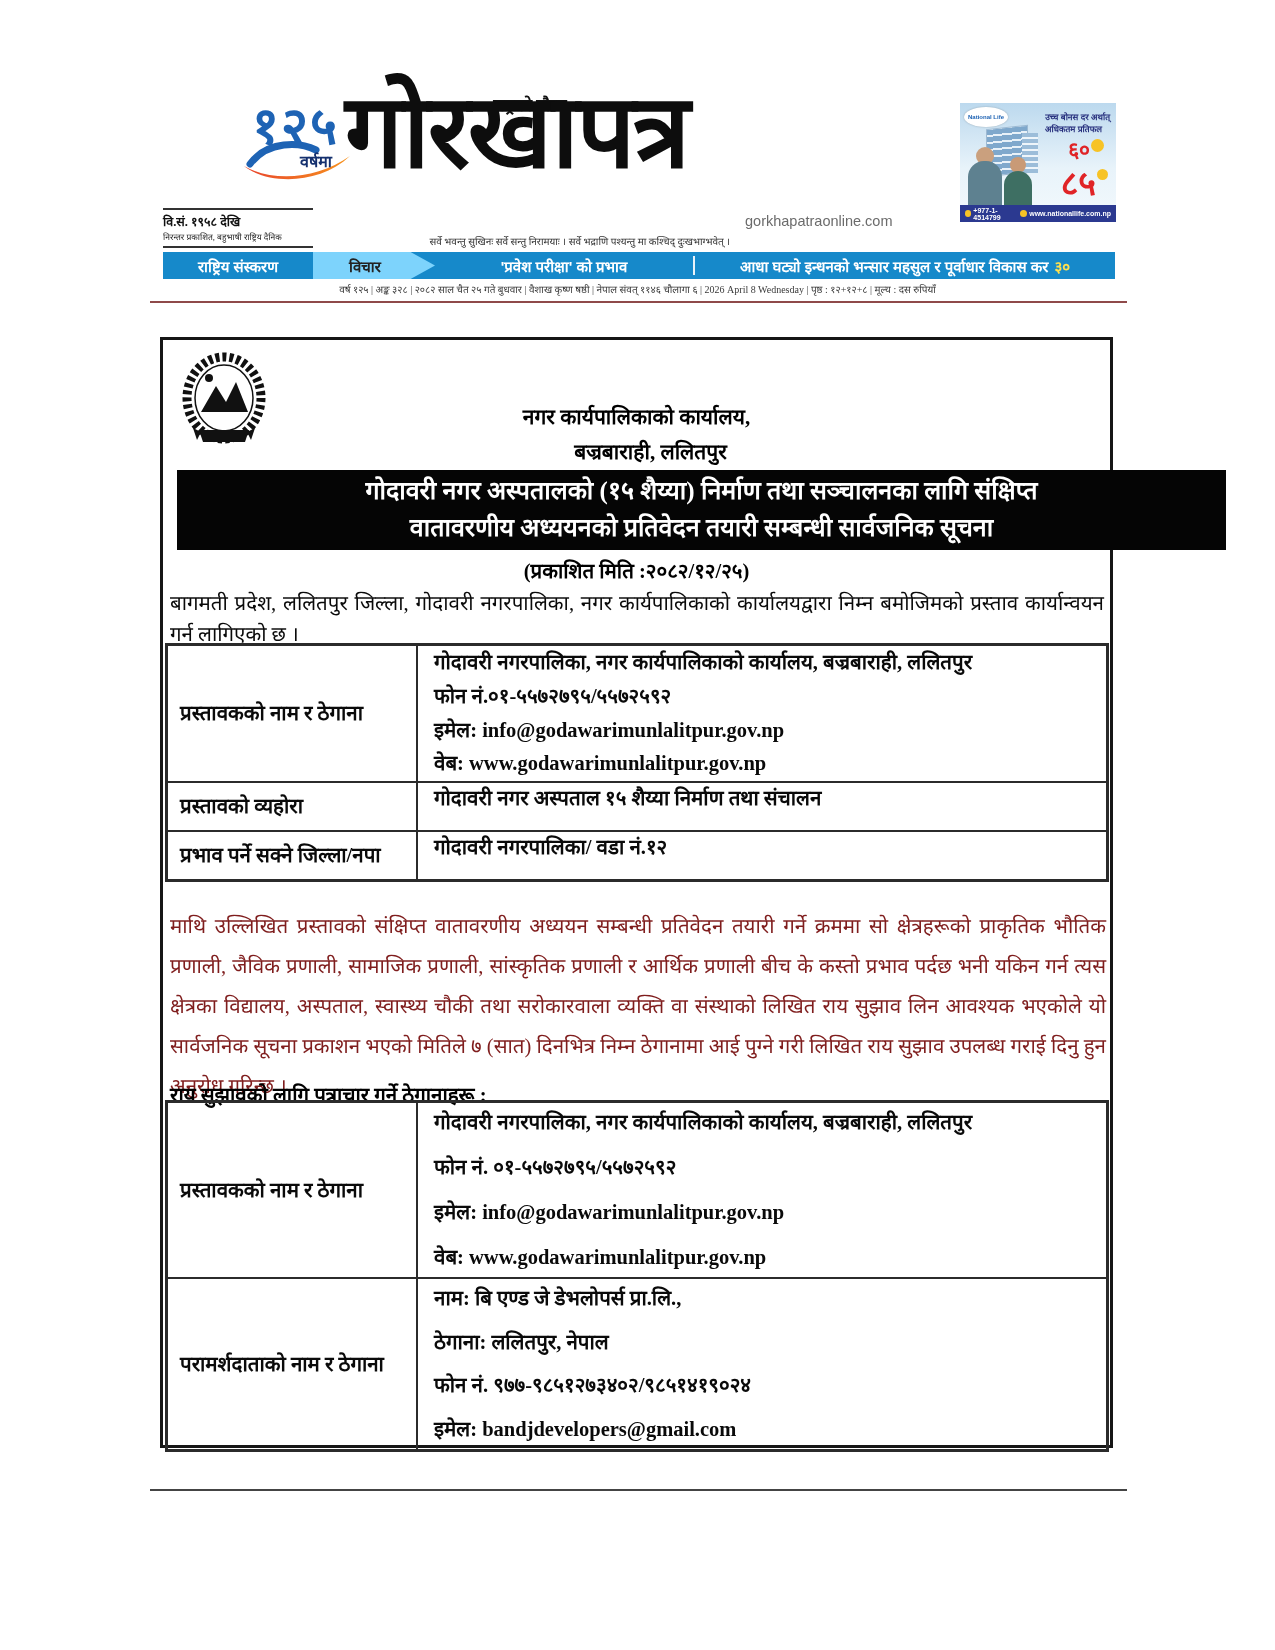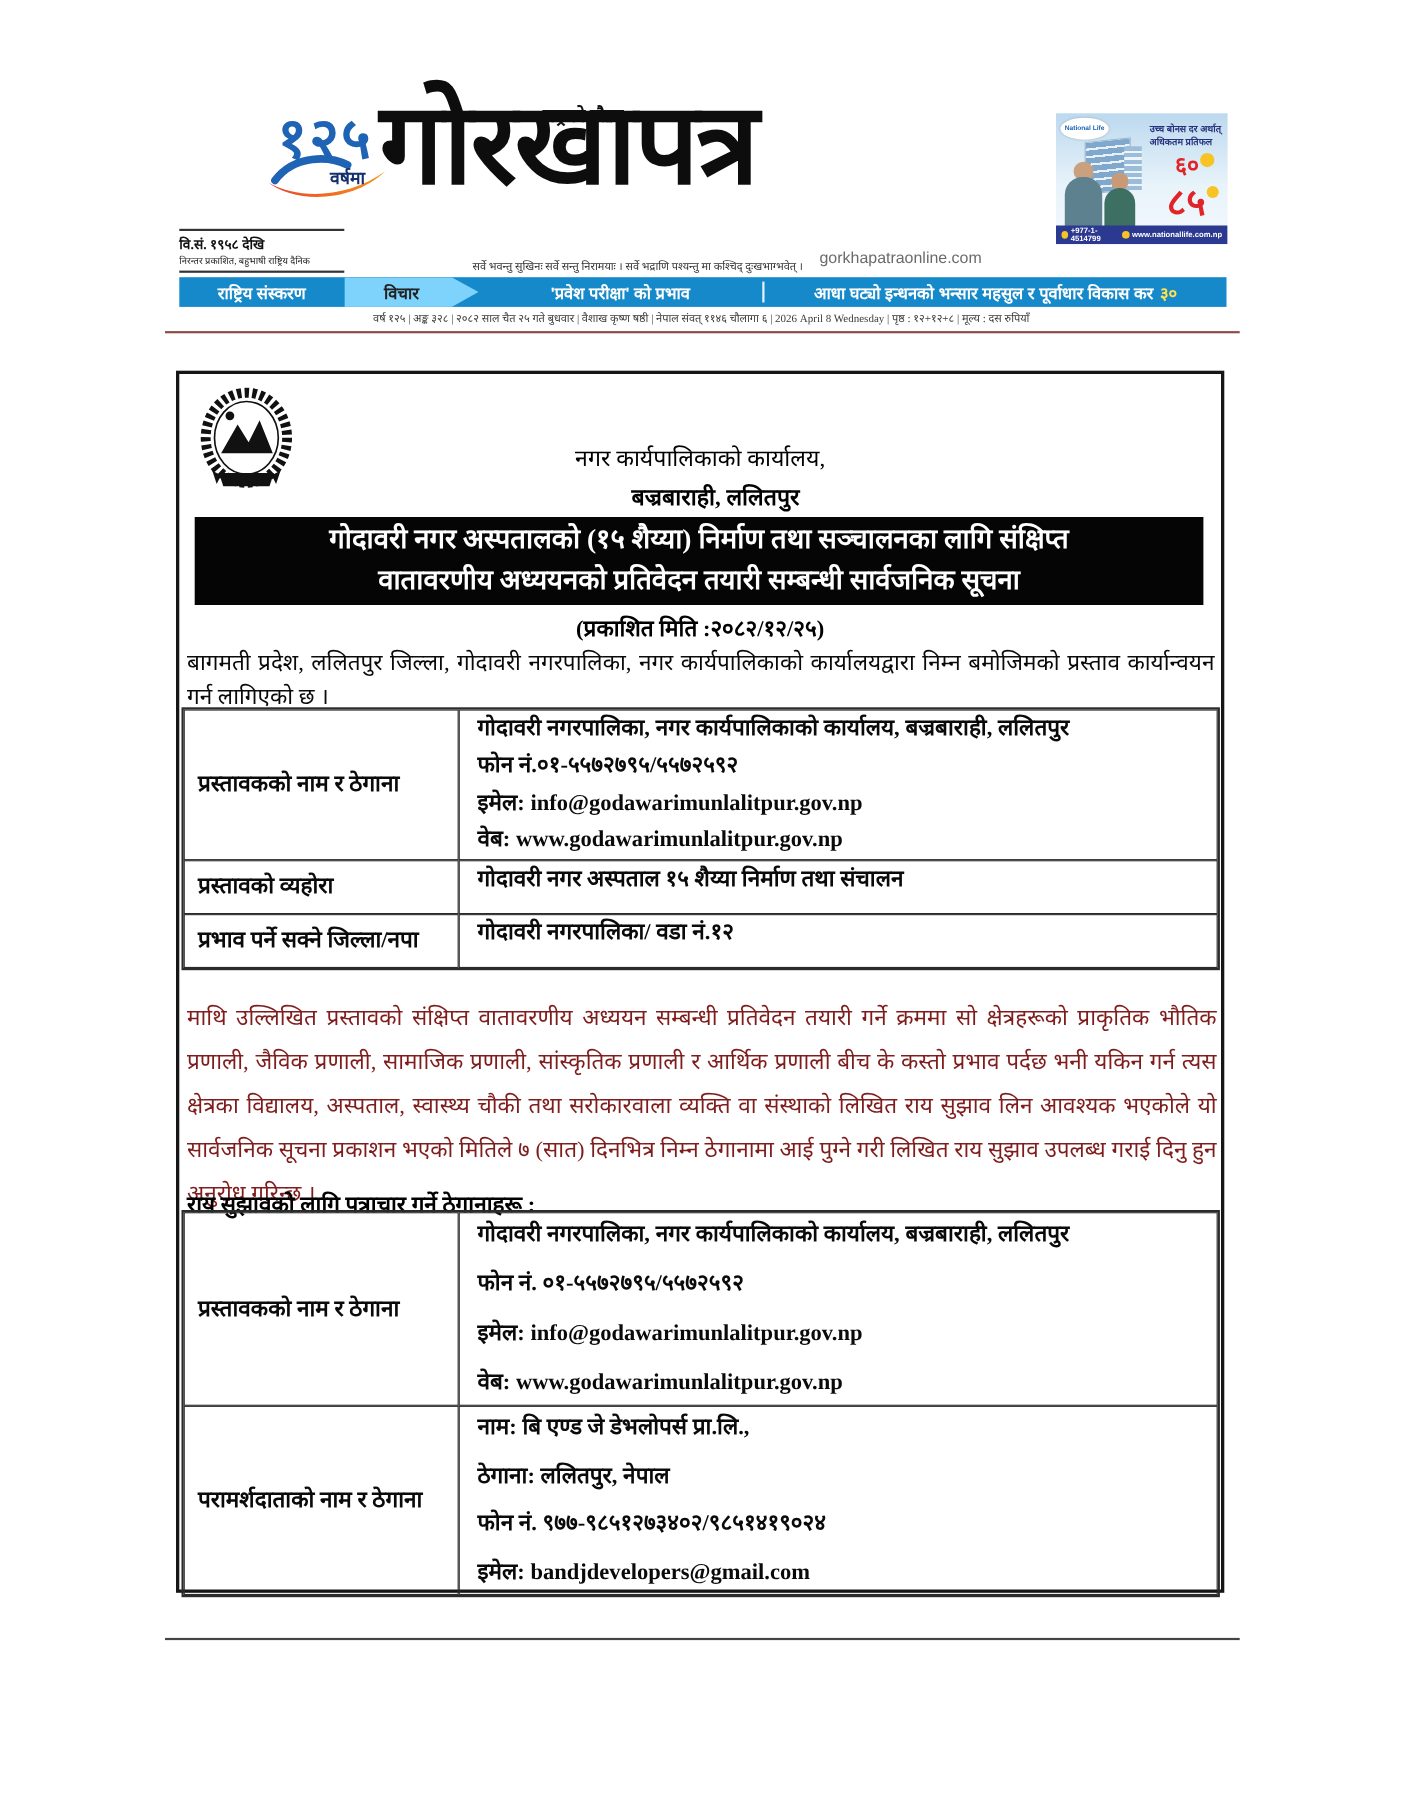--- a/index.html
+++ b/index.html
@@ -16,21 +16,21 @@
                font-size:17px; font-weight:600; color:#111; }
   .paper-title { position:absolute; left:345px; top:58px; width:540px; font-size:103px;
                  font-weight:bold; color:#0d0d0d; line-height:1.45; letter-spacing:-2px;
                  white-space:nowrap; }
   .since-block { position:absolute; left:163px; top:208px; width:150px;
                  border-top:2px solid #333; border-bottom:2px solid #333; padding:3px 0 4px 0; }
   .since-line1 { font-size:12.5px; font-weight:bold; color:#111; }
   .since-line2 { font-size:8.5px; color:#222; margin-top:1px; }
   .tagline { position:absolute; left:380px; top:234px; width:350px; text-align:right;
              font-size:10px; color:#333; }
-  .site-url { position:absolute; left:745px; top:227px; font-size:14.5px; color:#6b6b6b;
+  .site-url { position:absolute; left:745px; top:213px; font-size:14.5px; color:#6b6b6b;
               font-family:"Liberation Sans", sans-serif; }
 
   
   .ad { position:absolute; left:960px; top:103px; width:156px; height:119px;
         background:linear-gradient(180deg,#bcd9ee 0%,#e8f3fa 55%,#f3f9fd 100%);
         overflow:hidden; font-family:"Liberation Sans", sans-serif; }
   .ad-brand { position:absolute; left:4px; top:4px; width:44px; height:20px; background:#fff;
               border-radius:50%; font-size:6px; font-weight:bold; color:#1e63b4;
               display:flex; align-items:center; justify-content:center; text-align:center;
               box-shadow:0 0 2px rgba(0,0,0,.25); }
@@ -78,24 +78,24 @@
               font-size:10px; color:#3a3a3a; }
   .red-rule { position:absolute; left:150px; top:301px; width:977px; height:2px; background:#8f4a4a; }
 
   
   .notice { position:absolute; left:160px; top:337px; width:953px; height:1111px;
             border:3px solid #161616; background:#fff; }
   .seal { position:absolute; left:16px; top:12px; }
   .org-title { position:absolute; left:0; top:12px; width:100%; text-align:center;
                font-size:31px; font-weight:bold; color:#000; }
   .org-office { position:absolute; left:0; top:62px; width:100%; text-align:center;
-                font-size:21px; font-weight:400; }
+                font-size:21px; font-weight:700; }
   .org-addr { position:absolute; left:0; top:97px; width:100%; text-align:center;
               font-size:21px; font-weight:600;padding-left:28px; }
-  .banner { position:absolute; left:14px; top:130px; width:917px; height:80px; background:#050505;
+  .banner { position:absolute; left:14px; top:130px; width:1049px; height:80px; background:#050505;
             color:#fff; text-align:center; padding-top:2px; }
   .banner div { font-size:25px; font-weight:bold; line-height:37px; }
   .pubdate { position:absolute; left:0; top:216px; width:100%; text-align:center;
              font-size:20.5px; font-weight:bold; }
   .intro { position:absolute; left:7px; top:248px; width:934px; font-size:20.5px;
            line-height:31px; text-align:justify; color:#0a0a0a; }
 
   .tbl { position:absolute; left:2px; width:944px; display:grid; grid-template-columns:250px 1fr;
          border:2px solid #2b2b2b; }
   .tbl1 { top:303px; grid-template-rows:137px 49px 49px; }

